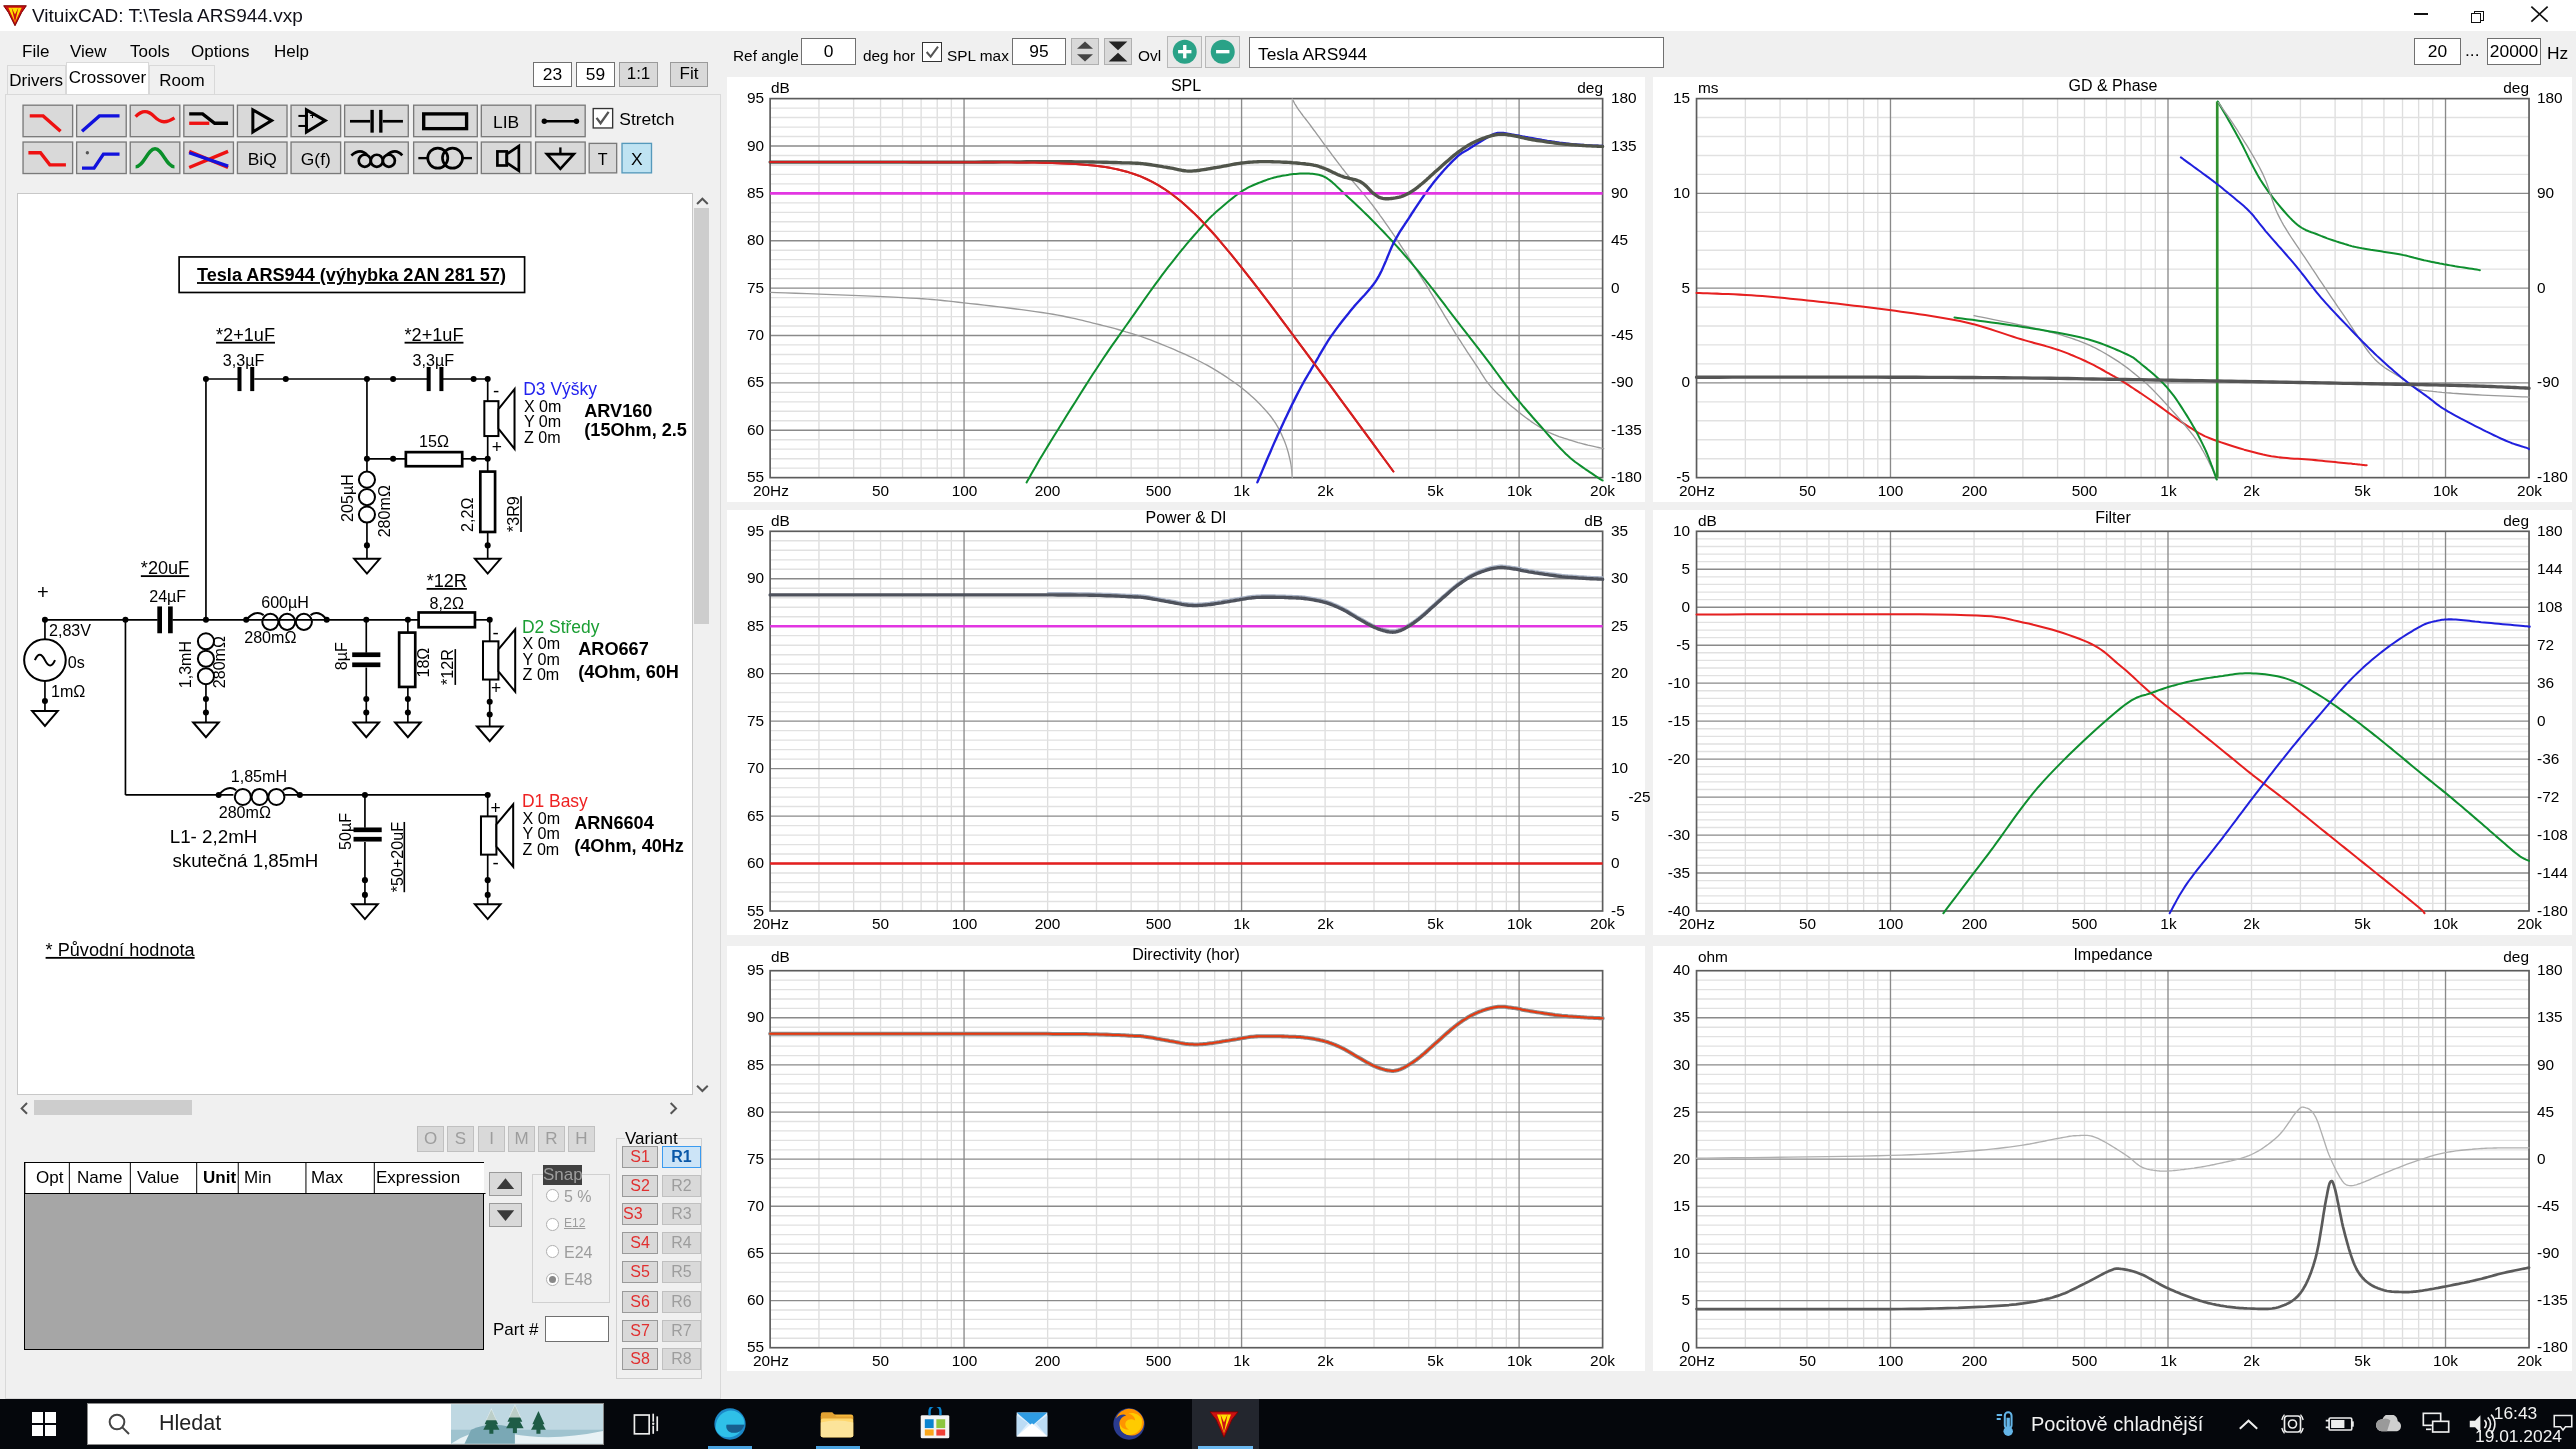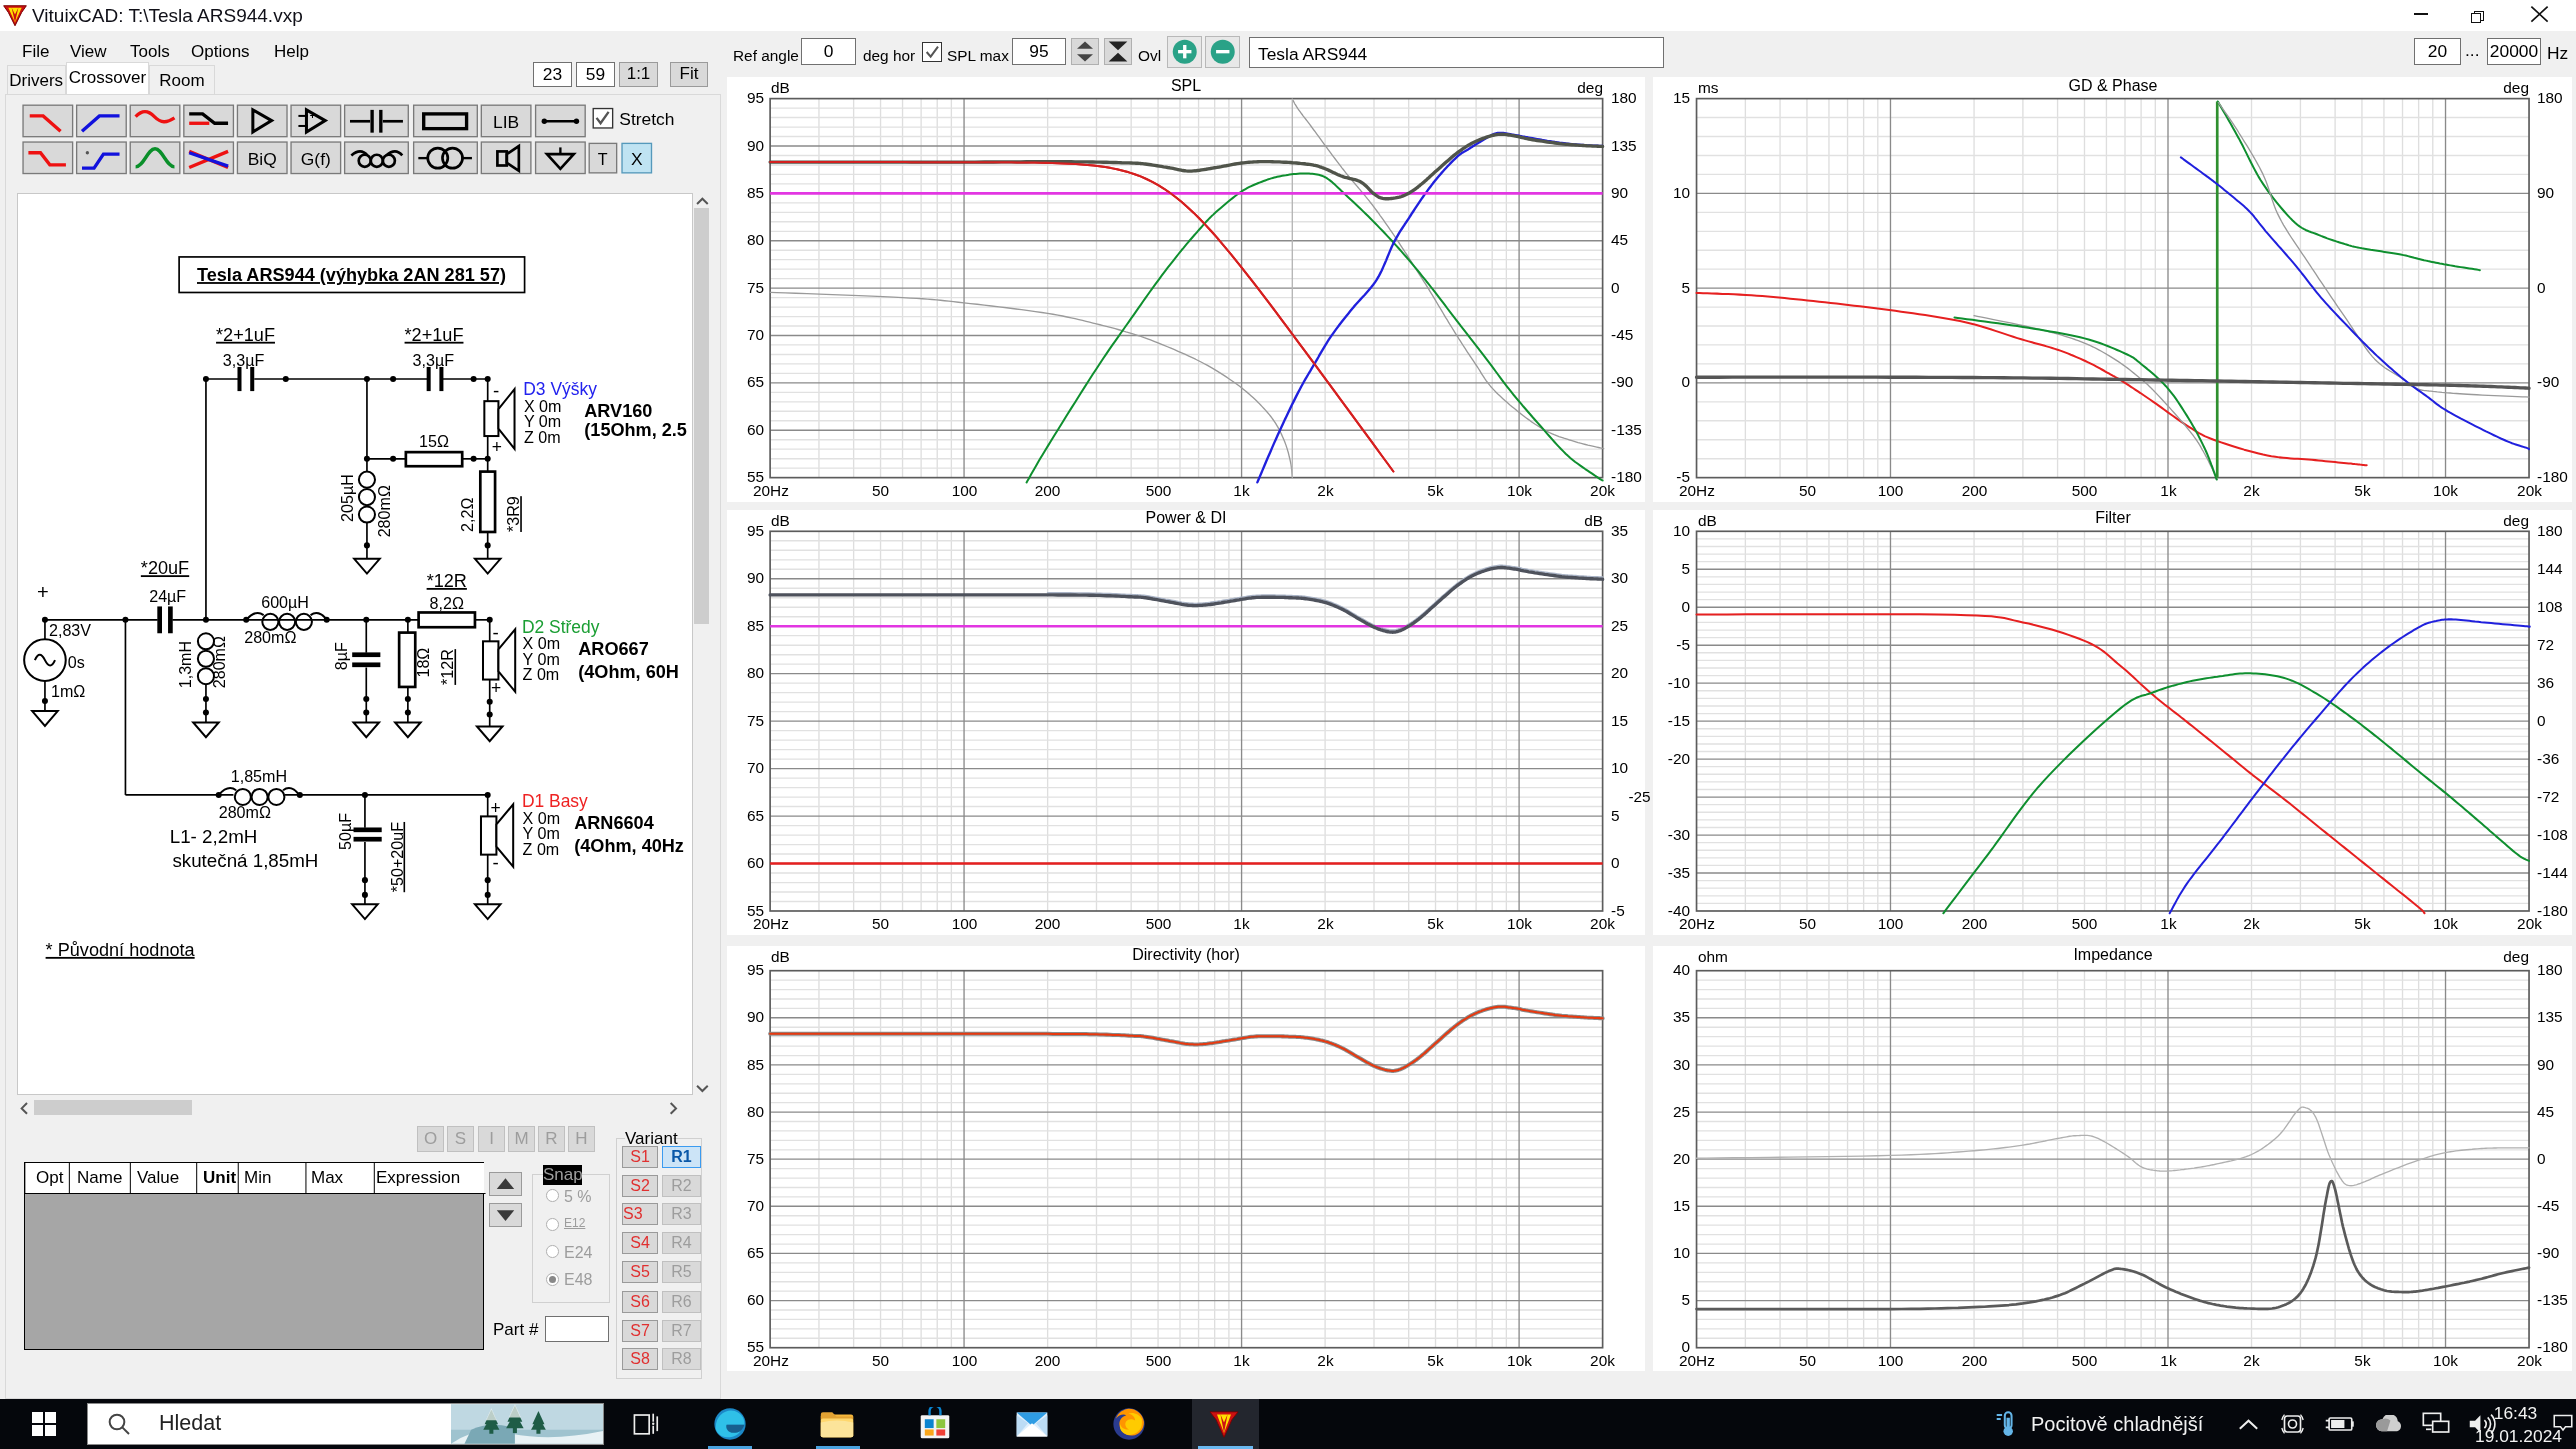--- a/index.html
+++ b/index.html
@@ -1029,21 +1029,21 @@
 <div class="abs" style="left:489px;top:1172px;width:33px;height:24px;background:#d9d9d9;border:1.3px solid #9a9a9a;"></div>
 <svg class="abs" style="left:496px;top:1177px;" width="19" height="13.4" viewBox="0 0 28 20">
       <polygon points="14,2 27,18 1,18" fill="#3a3a3a"></polygon>
     </svg>
 <div class="abs" style="left:489px;top:1203px;width:33px;height:24px;background:#d9d9d9;border:1.3px solid #9a9a9a;"></div>
 <svg class="abs" style="left:496px;top:1209px;" width="19" height="13.4" viewBox="0 0 28 20">
       <polygon points="14,18 27,2 1,2" fill="#3a3a3a"></polygon>
     </svg>
 
 <div class="abs" style="left:532px;top:1174px;width:78px;height:129px;border:1.3px solid #d0d0d0;"></div>
-<div class="abs" style="left:543px;top:1165px;width:39px;background:#000000;font-size:17px;color:#9d9d9d;text-align:center;">Snap</div>
+<div class="abs" style="left:543px;top:1165px;width:39px;background:#404040;font-size:17px;color:#9d9d9d;text-align:center;">Snap</div>
 <div class="abs" style="left:546px;top:1189px;width:12.7px;height:12.7px;border:1.3px solid #b0b0b0;border-radius:50%;background:#fff;"></div>
 <div class="abs" style="left:564px;top:1188px;font-size:16px;color:#9d9d9d;">5 %</div>
 <div class="abs" style="left:546px;top:1218px;width:12.7px;height:12.7px;border:1.3px solid #b0b0b0;border-radius:50%;background:#fff;"></div>
 <div class="abs" style="left:564px;top:1216px;font-size:12px;color:#9d9d9d;text-decoration:underline;">E12</div>
 <div class="abs" style="left:546px;top:1245px;width:12.7px;height:12.7px;border:1.3px solid #b0b0b0;border-radius:50%;background:#fff;"></div>
 <div class="abs" style="left:564px;top:1244px;font-size:16px;color:#9d9d9d;">E24</div>
 <div class="abs" style="left:546px;top:1273px;width:12.7px;height:12.7px;border:1.3px solid #b0b0b0;border-radius:50%;background:#fff;"></div>
 <div class="abs" style="left:549px;top:1276px;width:7.4px;height:7.4px;border-radius:50%;background:#888;"></div>
 <div class="abs" style="left:564px;top:1271px;font-size:16px;color:#9d9d9d;">E48</div>
 

